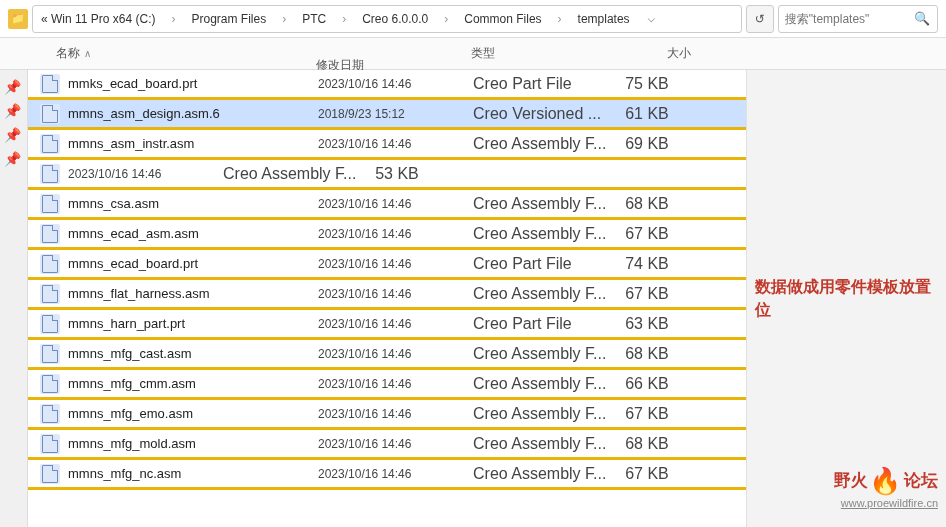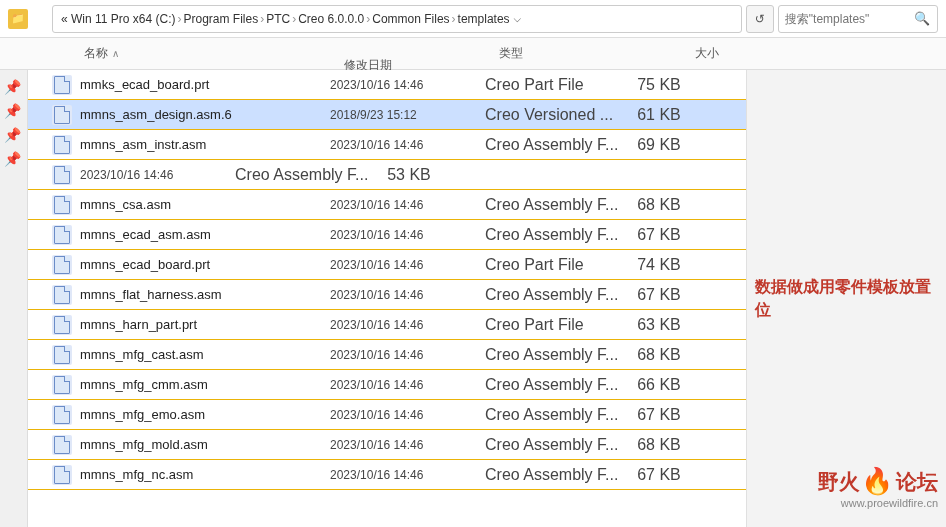--- a/index.html
+++ b/index.html
@@ -34,23 +34,22 @@
     .breadcrumb-container {
       display: flex;
       align-items: center;
       flex: 1;
       background: #fff;
       border: 1px solid #ccc;
       border-radius: 3px;
       padding: 3px 8px;
       height: 28px;
       font-size: 12px;
-      gap: 0;
+      gap: 14px;
       overflow: hidden;
-      margin-left: 20px;
     }
     .bc-item {
       color: #333;
       white-space: nowrap;
     }
     .bc-sep {
       color: #999;
       margin: 0 2px;
     }
     .bc-dropdown {
@@ -86,21 +85,21 @@
       background: transparent;
       width: 130px;
     }
 
     
     .col-headers {
       display: flex;
       align-items: center;
       background: #fafafa;
       border-bottom: 1px solid #ddd;
-      padding: 4px 0 4px 84px;
+      padding: 4px 0 4px 56px;
       height: 32px;
       font-size: 12px;
       color: #555;
     }
     .col-name { width: 260px; display: flex; align-items: center; gap: 4px; cursor: pointer; }
     .col-date { width: 155px; margin-top: 24px; }
     .col-type { width: 140px; }
     .col-size { width: 80px; text-align: right; }
     .sort-arrow { font-size: 10px; color: #888; }
 
@@ -133,22 +132,22 @@
     
     .file-list {
       flex: 1;
       overflow-y: auto;
       background: #fff;
     }
     .file-row {
       display: flex;
       align-items: center;
       height: 30px;
-      padding-left: 24px;
-      border-bottom: 1px solid #eab308;
+      padding-left: 12px;
+      border-bottom: 3px solid #eab308;
       cursor: pointer;
     }
     .file-row.selected { background: #cce0ff; }
     .file-icon {
       width: 20px; height: 20px;
       background: #e0e8f8;
       border-radius: 2px;
       display: flex; align-items: center; justify-content: center;
       margin-right: 8px;
       flex-shrink: 0;
@@ -198,32 +197,33 @@
       line-height: 1.4;
       writing-mode: horizontal-tb;
     }
     .watermark {
       position: absolute;
       bottom: 18px;
       right: 8px;
       text-align: right;
     }
     .watermark-title {
-      font-size: 21px;
+      font-size: 17px;
       font-weight: bold;
       color: #c0392b;
       line-height: 1.1;
     }
     .watermark-fire {
       color: #e07020;
       font-size: 26px;
     }
     .watermark-subtitle {
       font-size: 11px;
       color: #888;
+      text-decoration: underline;
     }
   </style>
 </head>
 <body>
 
 <div class="address-bar">
   <div class="folder-icon-nav">📁</div>
   <div class="breadcrumb-container">
     <span class="bc-item">« Win 11 Pro x64 (C:)</span>
     <span class="bc-sep">›</span>

